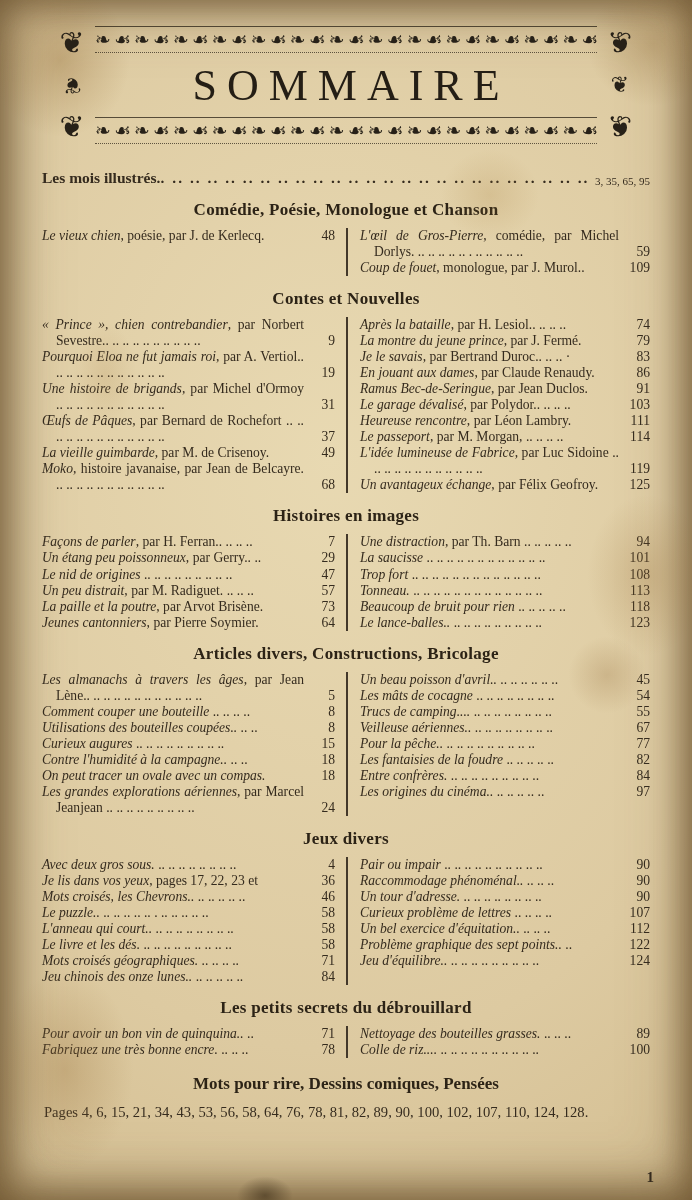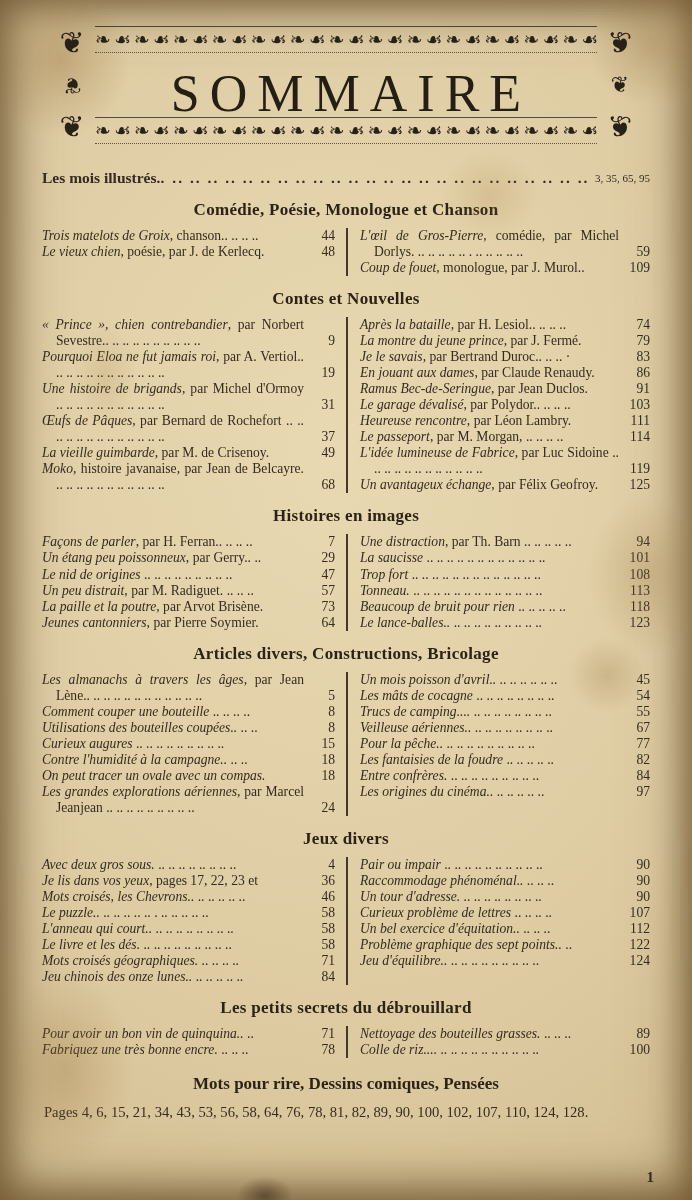--- a/index.html
+++ b/index.html
@@ -52,30 +52,30 @@
   }
   .corner-left { left:-4px; }
   .corner-right { right:-4px; }
   .corner .g1, .corner .g3 { font-size:30px; line-height:30px; }
   .corner .g2 { font-size:22px; line-height:22px; }
   .corner-left .g2 { transform:rotate(180deg); }
   .corner-right .g1, .corner-right .g3 { transform:scaleX(-1); }
   .frame h1 {
     position:absolute; left:0; right:0; top:50%;
     transform:translateY(-50%);
-    margin:8px; text-align:center;
-    font-size:52px; font-weight:500; letter-spacing:10px;
+    margin:0; text-align:center;
+    font-size:44px; font-weight:500; letter-spacing:10px;
     padding-left:10px;
     color:#241e15;
   }
 
   
   .content { padding:0 42px; }
   .topline {
-    display:flex; align-items:center;
+    display:flex; align-items:flex-end;
     margin-top:25px;
     font-size:15.5px; font-weight:bold;
   }
   .tl-dots { flex:1; overflow:hidden; white-space:nowrap; font-weight:bold; margin:0 8px; letter-spacing:2px; }
   .tl-pages { font-weight:normal; font-size:11px; white-space:nowrap; }
 
   .s-heading {
     text-align:center; font-weight:bold; font-size:17px;
     margin:13px 0 8px; letter-spacing:.3px; color:#2c2316;
   }
@@ -134,24 +134,20 @@
       <span class="tl-dots">.. .. .. .. .. .. .. .. .. .. .. .. .. .. .. .. .. .. .. .. .. .. .. .. .. ..</span>
       <span class="tl-pages">3, 35, 65, 95</span>
     </div>
 
     <div id="sections">
         <div class="section">
           <div class="s-heading">Comédie, Poésie, Monologue et Chanson</div>
           <div class="cols">
             <div class="col col-left">
               <div class="entry">
-                <span class="etext"><i>Trois matelots de Groix</i><span class="rom">, chanson.. .. .. ..</span></span>
-                <span class="enum">44</span>
-              </div>
-              <div class="entry">
                 <span class="etext"><i>Le vieux chien</i><span class="rom">, poésie, par J. de Kerlecq.</span></span>
                 <span class="enum">48</span>
               </div>
             </div>
             <div class="col col-right">
               <div class="entry">
                 <span class="etext"><i>L'œil de Gros-Pierre</i><span class="rom">, comédie, par Michel Dorlys. .. .. .. .. .. . .. .. .. .. ..</span></span>
                 <span class="enum">59</span>
               </div>
               <div class="entry">
@@ -319,21 +315,21 @@
                 <span class="etext"><i>On peut tracer un ovale avec un compas.</i><span class="rom"></span></span>
                 <span class="enum">18</span>
               </div>
               <div class="entry">
                 <span class="etext"><i>Les grandes explorations aériennes</i><span class="rom">, par Marcel Jeanjean .. .. .. .. .. .. .. .. ..</span></span>
                 <span class="enum">24</span>
               </div>
             </div>
             <div class="col col-right">
               <div class="entry">
-                <span class="etext"><i>Un mois poisson d'avril..</i><span class="rom"> .. .. .. .. .. ..</span></span>
+                <span class="etext"><i>Un beau poisson d'avril..</i><span class="rom"> .. .. .. .. .. ..</span></span>
                 <span class="enum">45</span>
               </div>
               <div class="entry">
                 <span class="etext"><i>Les mâts de cocagne</i><span class="rom"> .. .. .. .. .. .. .. ..</span></span>
                 <span class="enum">54</span>
               </div>
               <div class="entry">
                 <span class="etext"><i>Trucs de camping....</i><span class="rom"> .. .. .. .. .. .. .. ..</span></span>
                 <span class="enum">55</span>
               </div>

